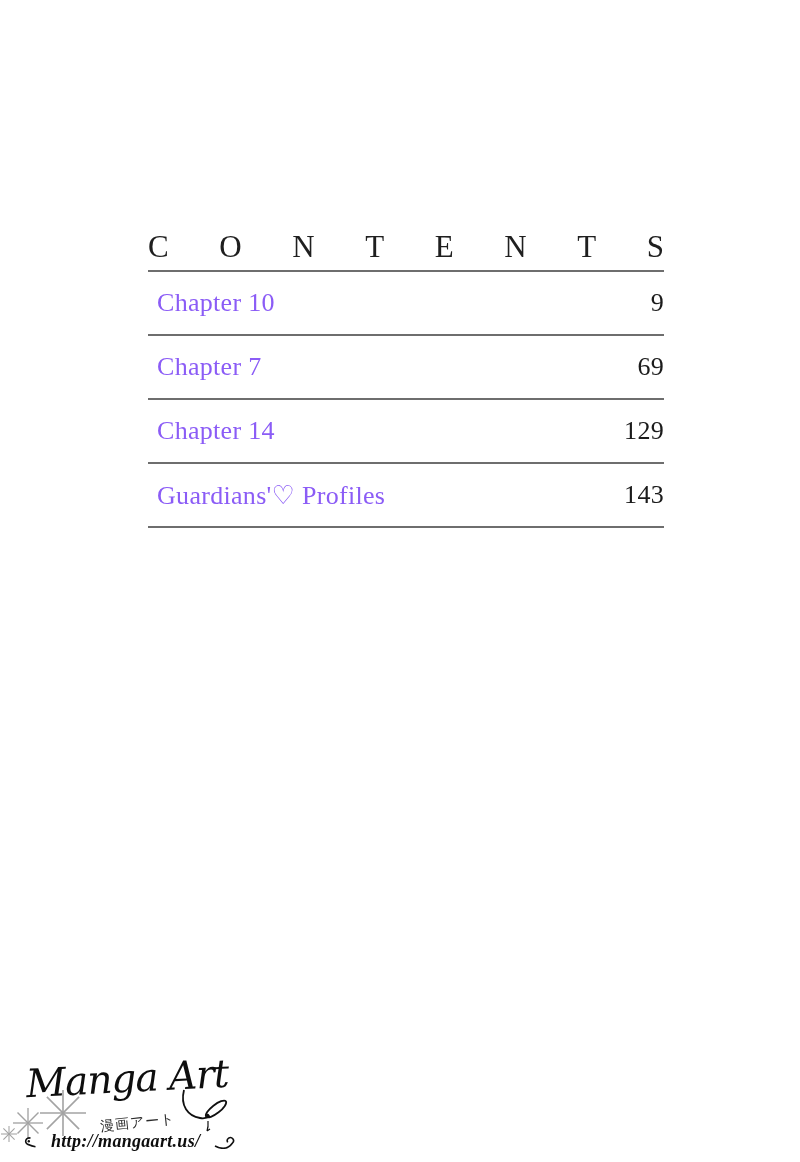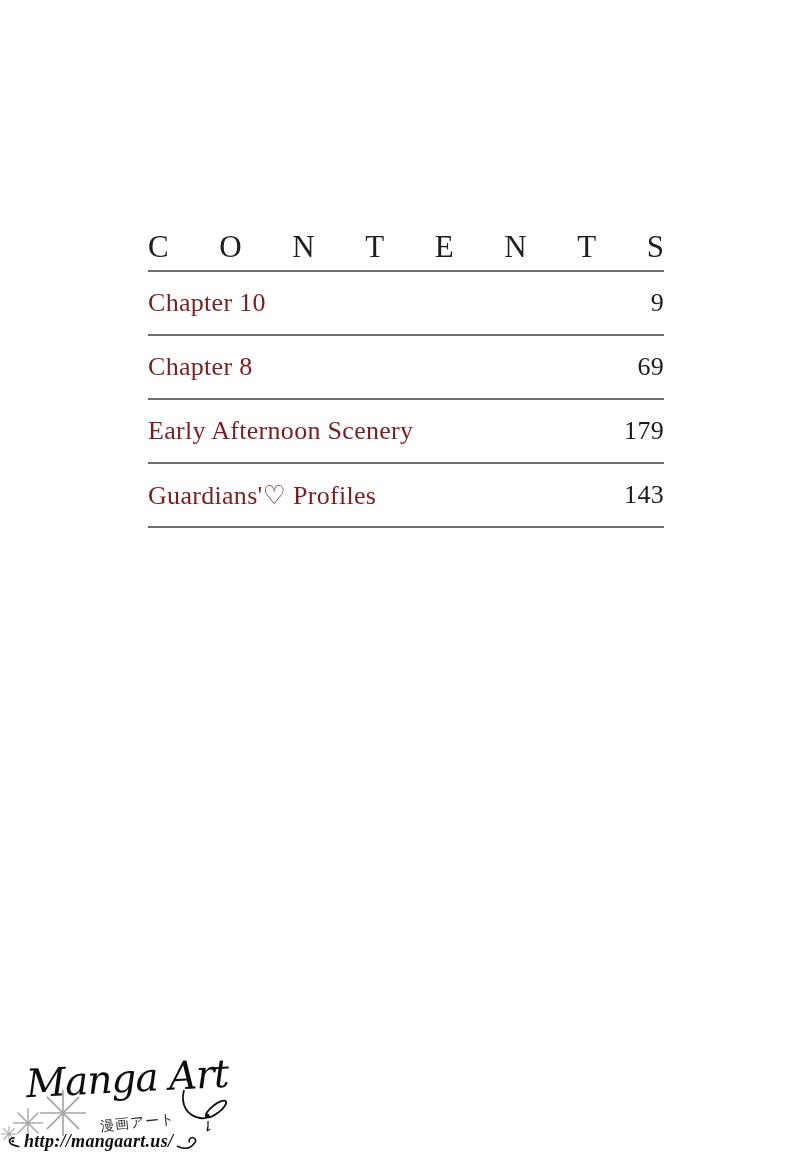--- a/index.html
+++ b/index.html
@@ -36,21 +36,21 @@
   .toc-header span { line-height: 1; }
   .toc-row {
     display: flex;
     justify-content: space-between;
     align-items: center;
     height: 62px;
     border-bottom: 2px solid #6e6e6e;
     font-size: 26px;
     letter-spacing: 0.3px;
   }
-  .toc-row .label { color: #7f1d1d; }
+  .toc-row .label { color: #8b5cf6; margin-left: 9px; }
   .toc-row .pagenum { color: #1b1b1b; }
 
   
   .watermark {
     position: absolute;
     left: 0;
     top: 1052px;
     width: 260px;
     height: 110px;
   }
@@ -81,25 +81,25 @@
     color: #2a2a2a;
     transform: rotate(-6deg);
     white-space: nowrap;
   }
   .star { position: absolute; }
   .star-large { left: 40px; top: 38px; }
   .star-medium { left: 13px; top: 56px; }
   .star-small { left: 1px; top: 74px; }
   .url-row {
     position: absolute;
-    left: 2px;
+    left: 18px;
     top: 79px;
     display: flex;
     align-items: center;
-    gap: 3px;
+    gap: 14px;
   }
   .url-text {
     font-family: "Liberation Serif", serif;
     font-style: italic;
     font-weight: bold;
     font-size: 18px;
     color: #0d0d0d;
     letter-spacing: 0.3px;
     white-space: nowrap;
   }
@@ -117,26 +117,26 @@
       <span>N</span>
       <span>T</span>
       <span>S</span>
     </div>
   <div>
       <div class="toc-row">
         <span class="label">Chapter 10</span>
         <span class="pagenum">9</span>
       </div>
       <div class="toc-row">
-        <span class="label">Chapter 8</span>
+        <span class="label">Chapter 7</span>
         <span class="pagenum">69</span>
       </div>
       <div class="toc-row">
-        <span class="label">Early Afternoon Scenery</span>
-        <span class="pagenum">179</span>
+        <span class="label">Chapter 14</span>
+        <span class="pagenum">129</span>
       </div>
       <div class="toc-row">
         <span class="label">Guardians'♡ Profiles</span>
         <span class="pagenum">143</span>
       </div>
     </div>
 </div>
 
 <div class="watermark">
 

